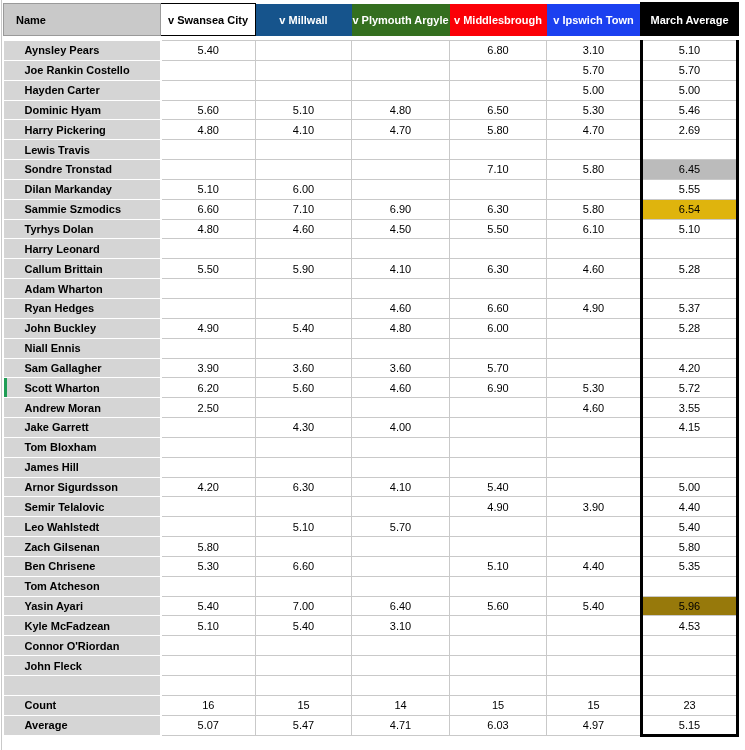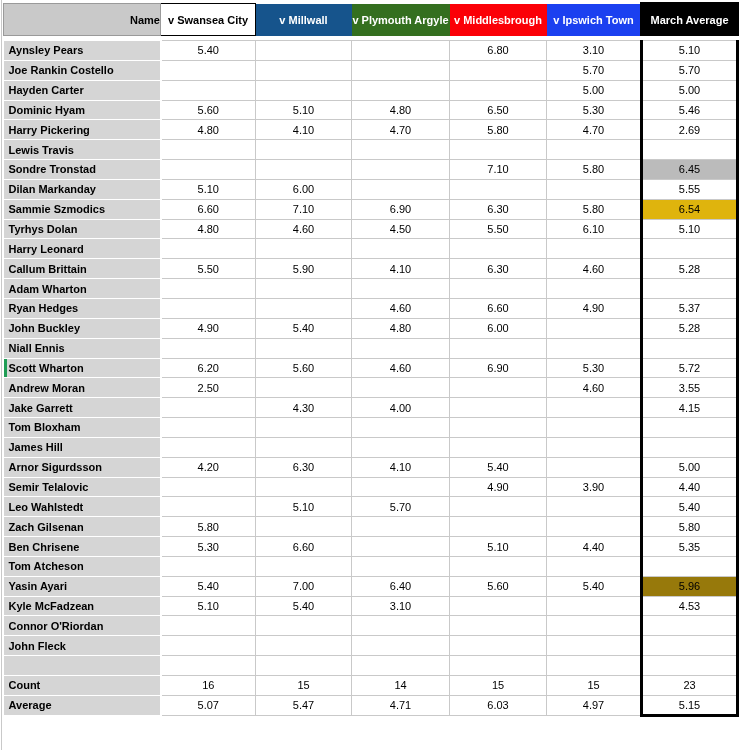--- a/index.html
+++ b/index.html
@@ -16,28 +16,28 @@
   col.c0{width:95px}
   col.c1{width:96px}
   col.c2{width:98px}
   col.c3{width:97px}
   col.c4{width:95px}
   col.c-avg{width:96px}
   th{
     height:30px;font-size:11px;font-weight:bold;
     padding:0;border:1px solid transparent;
   }
-  th.name-h{text-align:right;padding-left:12px;border:1px solid #9a9a9a;}
+  th.name-h{text-align:left;padding-left:12px;border:1px solid #9a9a9a;}
   th.swansea{border:1px solid #000;}
   th.avg{border-left:3px solid #000;border-right:3px solid #000;border-top:3px solid #000;}
   tr.gap-row td{height:4px;background:#fff;border:none;padding:0;}
   tbody tr{height:19.85px;}
   td{padding:0;font-size:11px;overflow:hidden;white-space:nowrap;}
   td.name{
-    background:#d5d5d5;font-weight:bold;text-align:left;padding-left:5px;
+    background:#d5d5d5;font-weight:bold;text-align:left;padding-left:21px;
     border-bottom:1px solid #fff;border-right:2px solid #fff;color:#000;
   }
   td.data{
     background:#fff;text-align:center;color:#000;
     border:1px solid #c9c9c9;
   }
   td.avg{
     border-left:3px solid #000;border-right:3px solid #000;
   }
   tbody tr:last-child td.avg{border-bottom:3px solid #000;}
@@ -210,20 +210,29 @@
       <tr>
         <td class="name">Niall Ennis</td>
         <td class="data"></td>
         <td class="data"></td>
         <td class="data"></td>
         <td class="data"></td>
         <td class="data"></td>
         <td class="data avg"></td>
       </tr>
       <tr>
+        <td class="name">Sam Gallagher</td>
+        <td class="data">3.90</td>
+        <td class="data">3.60</td>
+        <td class="data">3.60</td>
+        <td class="data">5.70</td>
+        <td class="data"></td>
+        <td class="data avg">4.20</td>
+      </tr>
+      <tr>
         <td class="name" style="box-shadow: rgb(31, 157, 85) 3px 0px 0px inset; margin-left: 16px;">Scott Wharton</td>
         <td class="data">6.20</td>
         <td class="data">5.60</td>
         <td class="data">4.60</td>
         <td class="data">6.90</td>
         <td class="data">5.30</td>
         <td class="data avg">5.72</td>
       </tr>
       <tr>
         <td class="name">Andrew Moran</td>

